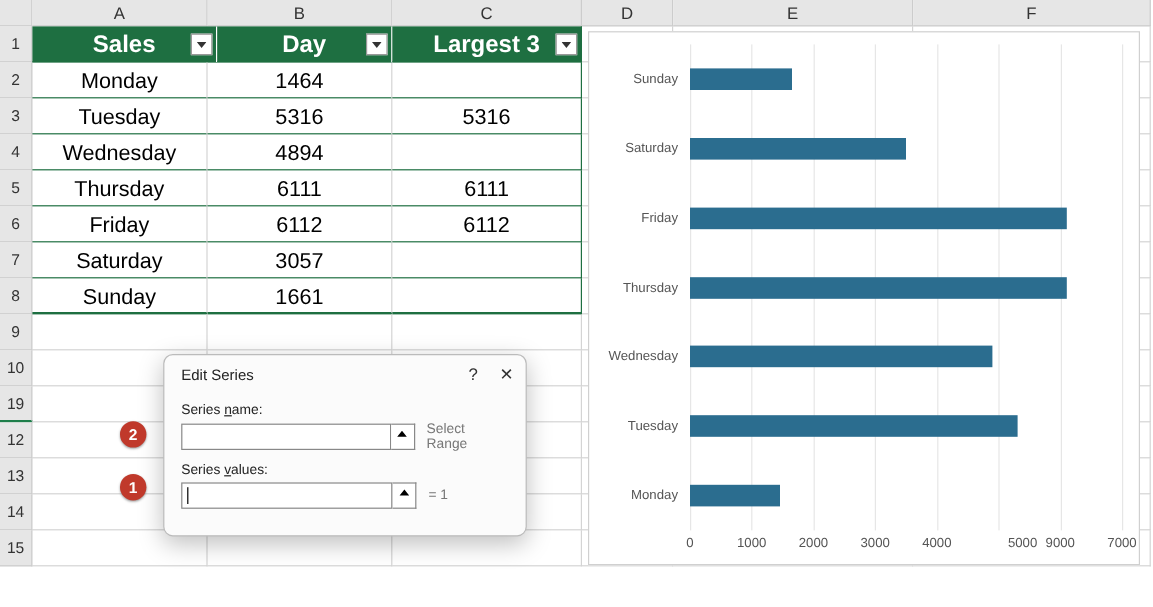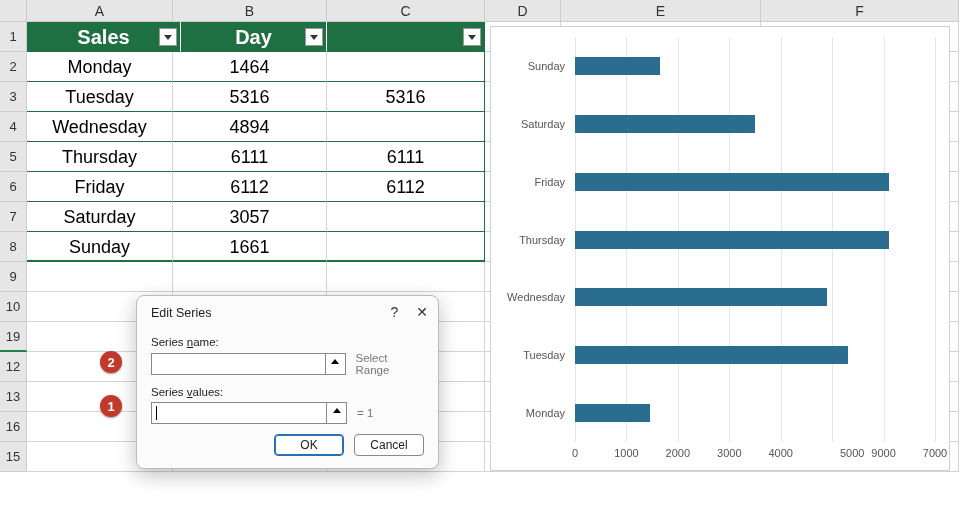--- a/index.html
+++ b/index.html
@@ -122,21 +122,21 @@
         <div class="cell cb hdrcell" style="width: 154px;"><span>Sales</span><div class="filter-btn">
             <svg viewBox="0 0 10 6">
               <path d="M0 0 L10 0 L5 6 Z" fill="#333"></path>
             </svg>
           </div></div>
         <div class="cell ca hdrcell" style="width: 146px;"><span>Day</span><div class="filter-btn">
             <svg viewBox="0 0 10 6">
               <path d="M0 0 L10 0 L5 6 Z" fill="#333"></path>
             </svg>
           </div></div>
-        <div class="cell cc hdrcell" style="width: 158px; border-right: 1px solid rgb(30, 111, 65);"><div class="filter-btn">
+        <div class="cell cc hdrcell" style="width: 158px; border-right: 1px solid rgb(30, 111, 65);"><span>Largest 3</span><div class="filter-btn">
             <svg viewBox="0 0 10 6">
               <path d="M0 0 L10 0 L5 6 Z" fill="#333"></path>
             </svg>
           </div></div>
         <div class="cell cd" style="width: 76px;"></div>
         <div class="cell ce" style="width: 200px;"></div>
         <div class="cell cf" style="width: 198px;"></div>
       </div>
       <div class="row">
         <div class="rh">2</div>
@@ -240,21 +240,21 @@
       <div class="row">
         <div class="rh">13</div>
         <div class="cell ca" style="width: 146px;"></div>
         <div class="cell cb" style="width: 154px;"></div>
         <div class="cell cc" style="width: 158px;"></div>
         <div class="cell cd" style="width: 76px;"></div>
         <div class="cell ce" style="width: 200px;"></div>
         <div class="cell cf" style="width: 198px;"></div>
       </div>
       <div class="row">
-        <div class="rh">16</div>
+        <div class="rh">14</div>
         <div class="cell ca" style="width: 146px;"></div>
         <div class="cell cb" style="width: 154px;"></div>
         <div class="cell cc" style="width: 158px;"></div>
         <div class="cell cd" style="width: 76px;"></div>
         <div class="cell ce" style="width: 200px;"></div>
         <div class="cell cf" style="width: 198px;"></div>
       </div>
       <div class="row">
         <div class="rh">15</div>
         <div class="cell ca" style="width: 146px;"></div>
@@ -333,20 +333,16 @@
       <span class="cursor-blink" style="position:absolute;left:5px;top:4px;"></span>
     </div>
     <div class="collapse-btn">
       <svg width="10" height="12" viewBox="0 0 10 12">
           <path d="M5 1 L9 6 L5 6 L5 11 L5 6 L1 6 Z" fill="#000"></path>
         </svg>
     </div>
     <span class="hint">= 1</span>
   </div>
 
-  <div class="dlg-buttons">
-    <div class="btn primary">OK</div>
-    <div class="btn">Cancel</div>
-  </div>
 </div>
 
 <div class="badge" style="left:100px; top:351px;">2</div>
 <div class="badge" style="left:100px; top:395px;">1</div>
 
 </body></html>

